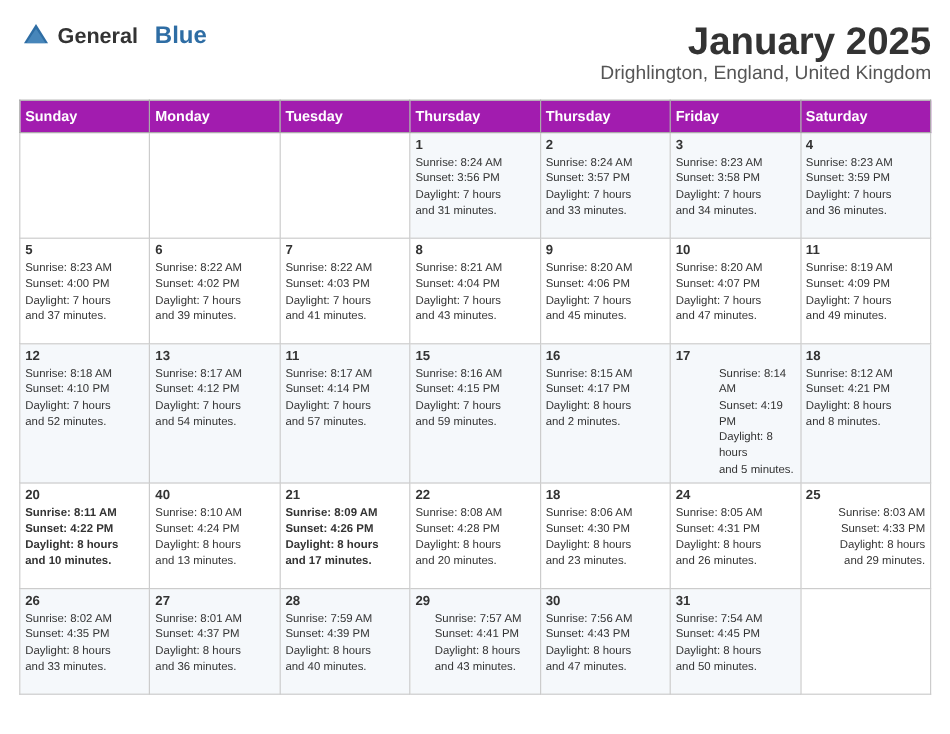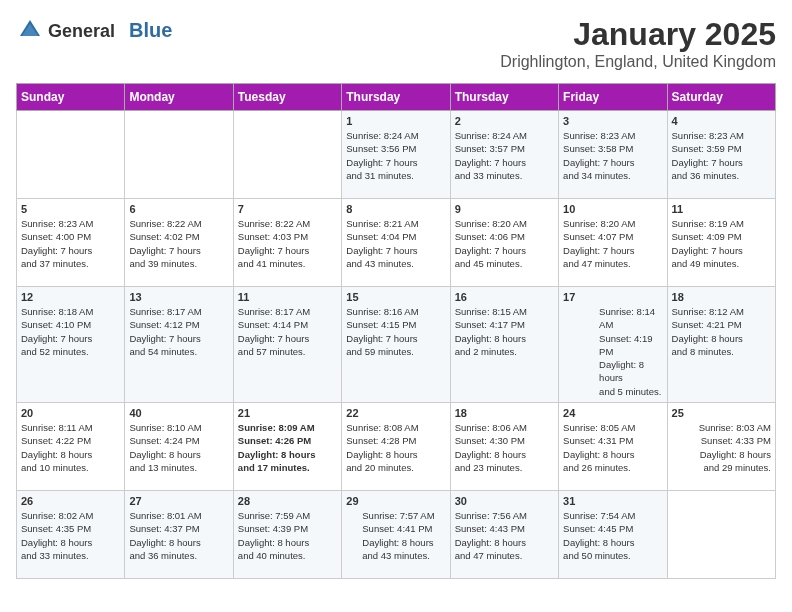--- a/index.html
+++ b/index.html
@@ -256,21 +256,21 @@
           <span class="day-number">18</span>
           <div class="cell-info" style="white-space: pre-line;">Sunrise: 8:12 AM
 Sunset: 4:21 PM
 Daylight: 8 hours
 and 8 minutes.</div>
         </td>
       </tr>
       <tr>
         <td>
           <span class="day-number">20</span>
-          <div class="cell-info" style="white-space: pre-line;">Sunrise: 8:11 AM
+          <div class="cell-info" style="white-space: pre-line; font-weight: bold;">Sunrise: 8:11 AM
 Sunset: 4:22 PM
 Daylight: 8 hours
 and 10 minutes.</div>
         </td>
         <td>
           <span class="day-number">40</span>
           <div class="cell-info" style="white-space: pre-line;">Sunrise: 8:10 AM
 Sunset: 4:24 PM
 Daylight: 8 hours
 and 13 minutes.</div>

